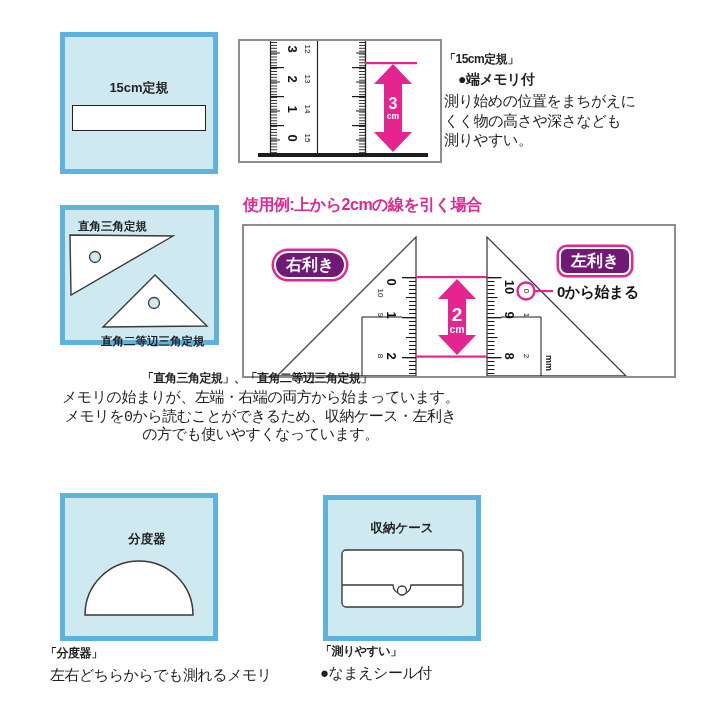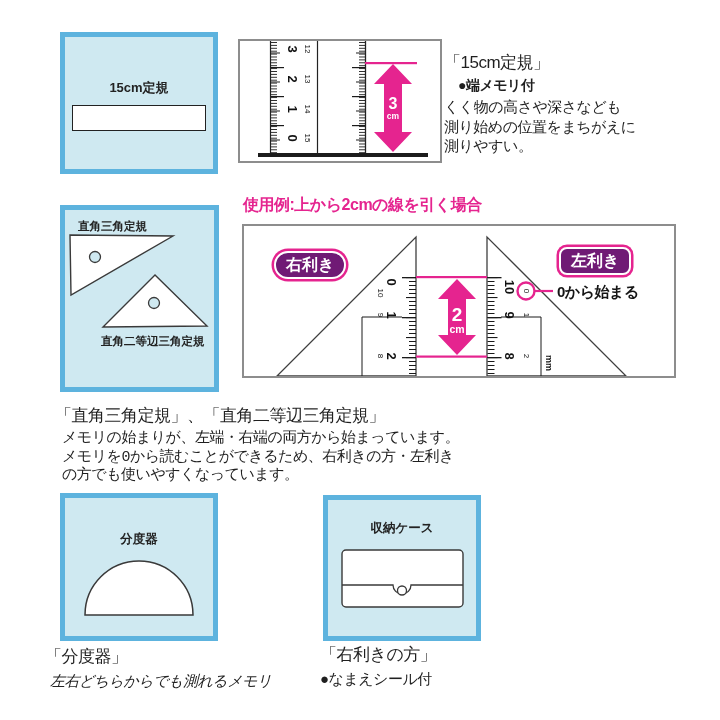--- a/index.html
+++ b/index.html
@@ -7,49 +7,49 @@
           font-family:"Liberation Sans","DejaVu Sans",sans-serif;color:#1f1f1f;}
 
   
   .pbox{position:absolute;background:#cfe9f1;border:5px solid #5db3de;box-sizing:border-box;}
   .pbox-label{position:absolute;width:100%;text-align:center;font-weight:bold;color:#222;}
 
   #box15{left:60px;top:32px;width:158px;height:142px;}
   #box15 .pbox-label{top:42px;font-size:13px;}
   .ruler-rect{position:absolute;left:7px;right:7px;top:68px;height:24px;background:#fff;border:1.5px solid #222;}
 
-  #boxtri{left:60px;top:205px;width:159px;height:187px;}
+  #boxtri{left:60px;top:205px;width:159px;height:140px;}
   .tri-label{position:absolute;font-size:11.5px;font-weight:bold;color:#222;white-space:nowrap;}
   #tri-label-top{left:13px;top:9px;}
   #tri-label-bottom{left:36px;top:124px;}
 
-  #boxprot{left:60px;top:493px;width:158px;height:148px;}
+  #boxprot{left:60px;top:493px;width:158px;height:148px;padding-left:8px;}
   #boxprot .pbox-label{top:33px;font-size:12.5px;}
 
   #boxcase{left:323px;top:495px;width:158px;height:146px;}
   #boxcase .pbox-label{top:20px;font-size:12.5px;}
 
   .pbox svg{position:absolute;left:0;top:0;}
 
   
   .diagram{position:absolute;background:#fff;border:2px solid #8d8d8d;box-sizing:border-box;}
   #diagram15{left:238px;top:39px;width:204px;height:124px;}
   #usagebox{left:242px;top:224px;width:434px;height:154px;}
 
   
-  .tb-title{font-size:17px;font-weight:normal;letter-spacing:-0.5px;white-space:nowrap;}
+  .tb-title{font-size:12px;font-weight:bold;letter-spacing:-0.5px;white-space:nowrap;}
   .tb-line{font-size:15px;line-height:19px;letter-spacing:-0.5px;white-space:nowrap;}
   .tb-bullet{font-size:14px;font-weight:bold;letter-spacing:-0.5px;margin:3px 0 2px 14px;white-space:nowrap;}
   #sec15{position:absolute;left:444px;top:51px;}
   #sec15 .tb-line{line-height:19.5px;}
-  #sectri{position:absolute;left:55px;top:404px;}
+  #sectri{position:absolute;left:55px;top:370px;text-align:center;}
   #sectri .tb-line{margin-left:7px;line-height:18.5px;font-family:Liberation Mono, monospace;}
   #sectri .tb-title{margin-bottom:3px;}
   #secprot{position:absolute;left:45px;top:645px;}
-  #secprot .tb-line{margin-left:5px;margin-top:3px;font-style:italic;}
+  #secprot .tb-line{margin-left:5px;margin-top:3px;}
   #seccase{position:absolute;left:320px;top:643px;}
   #seccase .tb-line{margin-top:3px;}
 
   
   .usage-header{position:absolute;left:243px;top:195px;font-size:16px;font-weight:bold;
                 color:#e5248f;letter-spacing:-0.5px;white-space:nowrap;}
   .badge{position:absolute;background:#701a75;color:#fff;border:2px solid #fff;
          box-shadow:0 0 0 2.5px #e5248f;border-radius:999px;font-size:16px;font-weight:bold;
          padding:2px 10px;line-height:1.25;white-space:nowrap;}
   #badge-right{left:30px;top:25px;}
@@ -126,22 +126,22 @@
         <polygon points="153,23 172,43 162,43 162,91 172,91 153,111 134,91 144,91 144,43 134,43" fill="#e5248f"></polygon>
         <text class="arrow-num" style="font-size:16px" x="153" y="62" text-anchor="middle" dominant-baseline="central">3</text>
         <text class="arrow-num" style="font-size:8.5px" x="153" y="75" text-anchor="middle" dominant-baseline="central">cm</text>
       </g>
     </svg>
   </div>
 
   <div class="textblock" id="sec15">
     <div class="tb-title">「15cm定規」</div>
     <div class="tb-bullet">●端メモリ付</div>
+    <div class="tb-line">測り始めの位置をまちがえに</div>
     <div class="tb-line">くく物の高さや深さなども</div>
-    <div class="tb-line">測り始めの位置をまちがえに</div>
     <div class="tb-line">測りやすい。</div>
   </div>
 
   <div class="pbox" id="boxtri">
     <svg viewBox="0 0 149 153" width="149" height="153">
       <polygon points="5,25 108,26 6,85" fill="#fff" stroke="#3a3a3a" stroke-width="1.4"></polygon>
       <circle cx="30" cy="47" r="5.5" fill="#cfe9f1" stroke="#3a3a3a" stroke-width="1.3"></circle>
       <polygon points="90,65 38,117 142,116" fill="#fff" stroke="#3a3a3a" stroke-width="1.4"></polygon>
       <circle cx="89" cy="93" r="5.5" fill="#cfe9f1" stroke="#3a3a3a" stroke-width="1.3"></circle>
     </svg>
@@ -203,21 +203,21 @@
         <text class="callout-text" x="313" y="65" dominant-baseline="central">0から始まる</text>
       </g>
     </svg>
     <div class="badge" id="badge-right">右利き</div>
     <div class="badge" id="badge-left">左利き</div>
   </div>
 
   <div class="textblock" id="sectri">
     <div class="tb-title">「直角三角定規」、「直角二等辺三角定規」</div>
     <div class="tb-line">メモリの始まりが、左端・右端の両方から始まっています。</div>
-    <div class="tb-line">メモリを0から読むことができるため、右利きの方・左利き</div>
+    <div class="tb-line">メモリを0から読むことができるため、収納ケース・左利き</div>
     <div class="tb-line">の方でも使いやすくなっています。</div>
   </div>
 
   <div class="pbox" id="boxprot">
     <div class="pbox-label">分度器</div>
     <svg viewBox="0 0 148 138" width="148" height="138">
       <path d="M 20 117 A 54 54 0 0 1 128 117 Z" fill="#fff" stroke="#3a3a3a" stroke-width="1.5"></path>
     </svg>
   </div>
 
@@ -229,17 +229,17 @@
       <circle cx="74" cy="90.5" r="4.5" fill="#fff" stroke="#3a3a3a" stroke-width="1.3"></circle>
     </svg>
   </div>
 
   <div class="textblock" id="secprot">
     <div class="tb-title">「分度器」</div>
     <div class="tb-line">左右どちらからでも測れるメモリ</div>
   </div>
 
   <div class="textblock" id="seccase">
-    <div class="tb-title">「右利きの方」</div>
+    <div class="tb-title">「測りやすい」</div>
     <div class="tb-line">●なまえシール付</div>
   </div>
 
 </div>
 
 </body></html>

